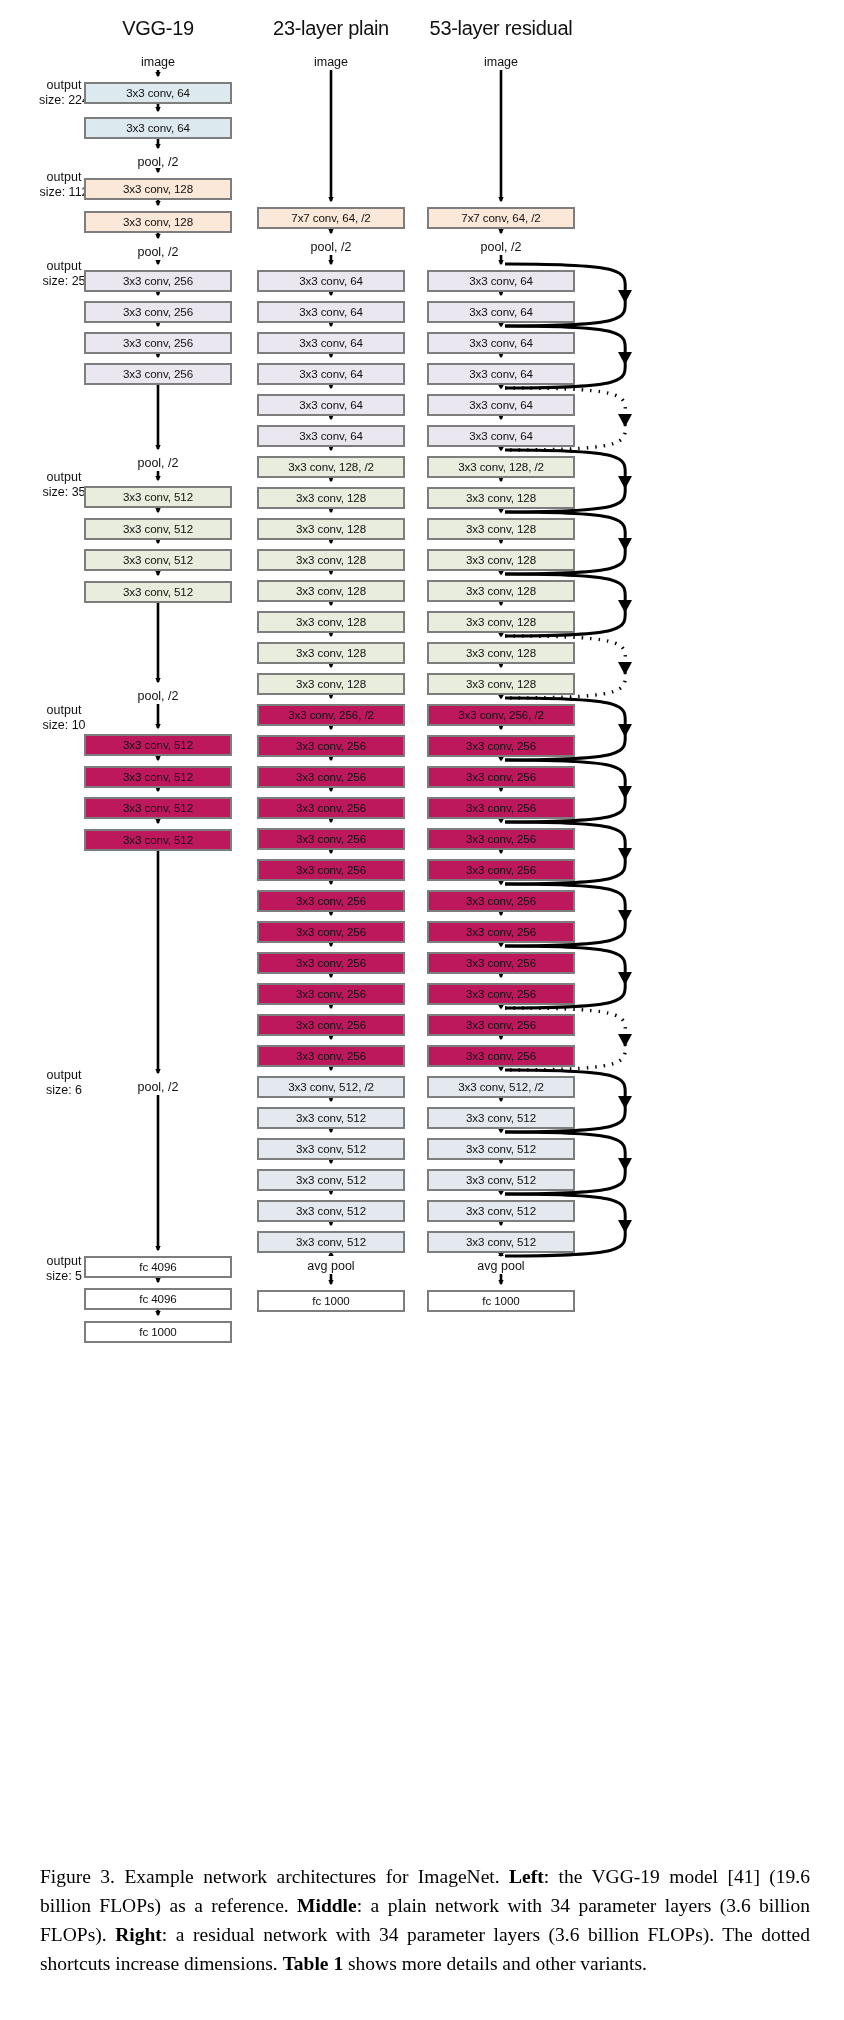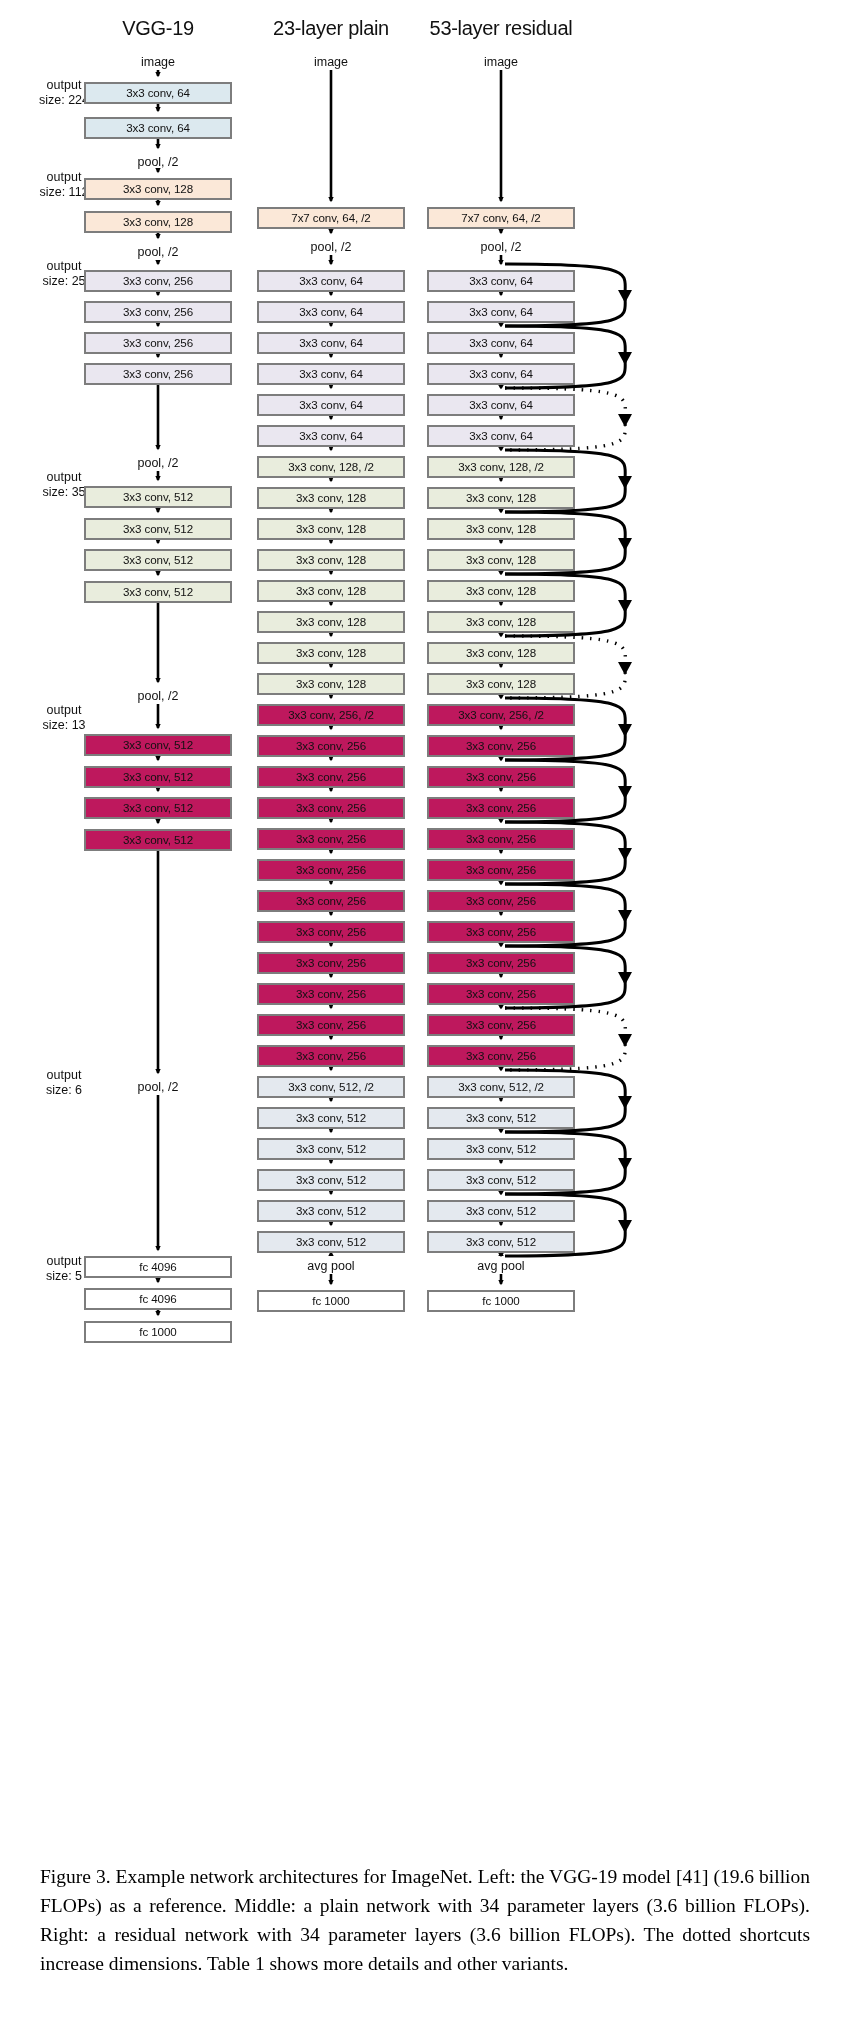--- a/index.html
+++ b/index.html
@@ -83,21 +83,21 @@
     position: absolute;
     left: 40px;
     top: 1862px;
     width: 770px;
     font-family: "Liberation Serif", serif;
     font-size: 19.5px;
     line-height: 29px;
     text-align: justify;
     color: #000;
   }
-  #caption b { font-weight: normal; }
+  #caption b { font-weight: bold; }
 </style>
 </head>
 <body>
 
 <div id="figure">
   <svg class="wires" viewBox="0 0 844 1620">
     <defs>
       <marker id="ah" markerWidth="7" markerHeight="7" refX="4.2" refY="3.2" orient="auto" markerUnits="userSpaceOnUse">
         <path d="M0,0.4 L5.4,3.2 L0,6 z" fill="#000"></path>
       </marker>
@@ -270,21 +270,21 @@
       <div class="osize" style="left: 28px; top: 259px; width: 72px;">
         <div>output</div>
         <div>size: 25</div>
       </div>
       <div class="osize" style="left: 28px; top: 470px; width: 72px;">
         <div>output</div>
         <div>size: 35</div>
       </div>
       <div class="osize" style="left: 28px; top: 703px; width: 72px;">
         <div>output</div>
-        <div>size: 13</div>
+        <div>size: 10</div>
       </div>
       <div class="osize" style="left: 28px; top: 1068px; width: 72px;">
         <div>output</div>
         <div>size: 6</div>
       </div>
       <div class="osize" style="left: 28px; top: 1254px; width: 72px;">
         <div>output</div>
         <div>size: 5</div>
       </div>
     </div>

